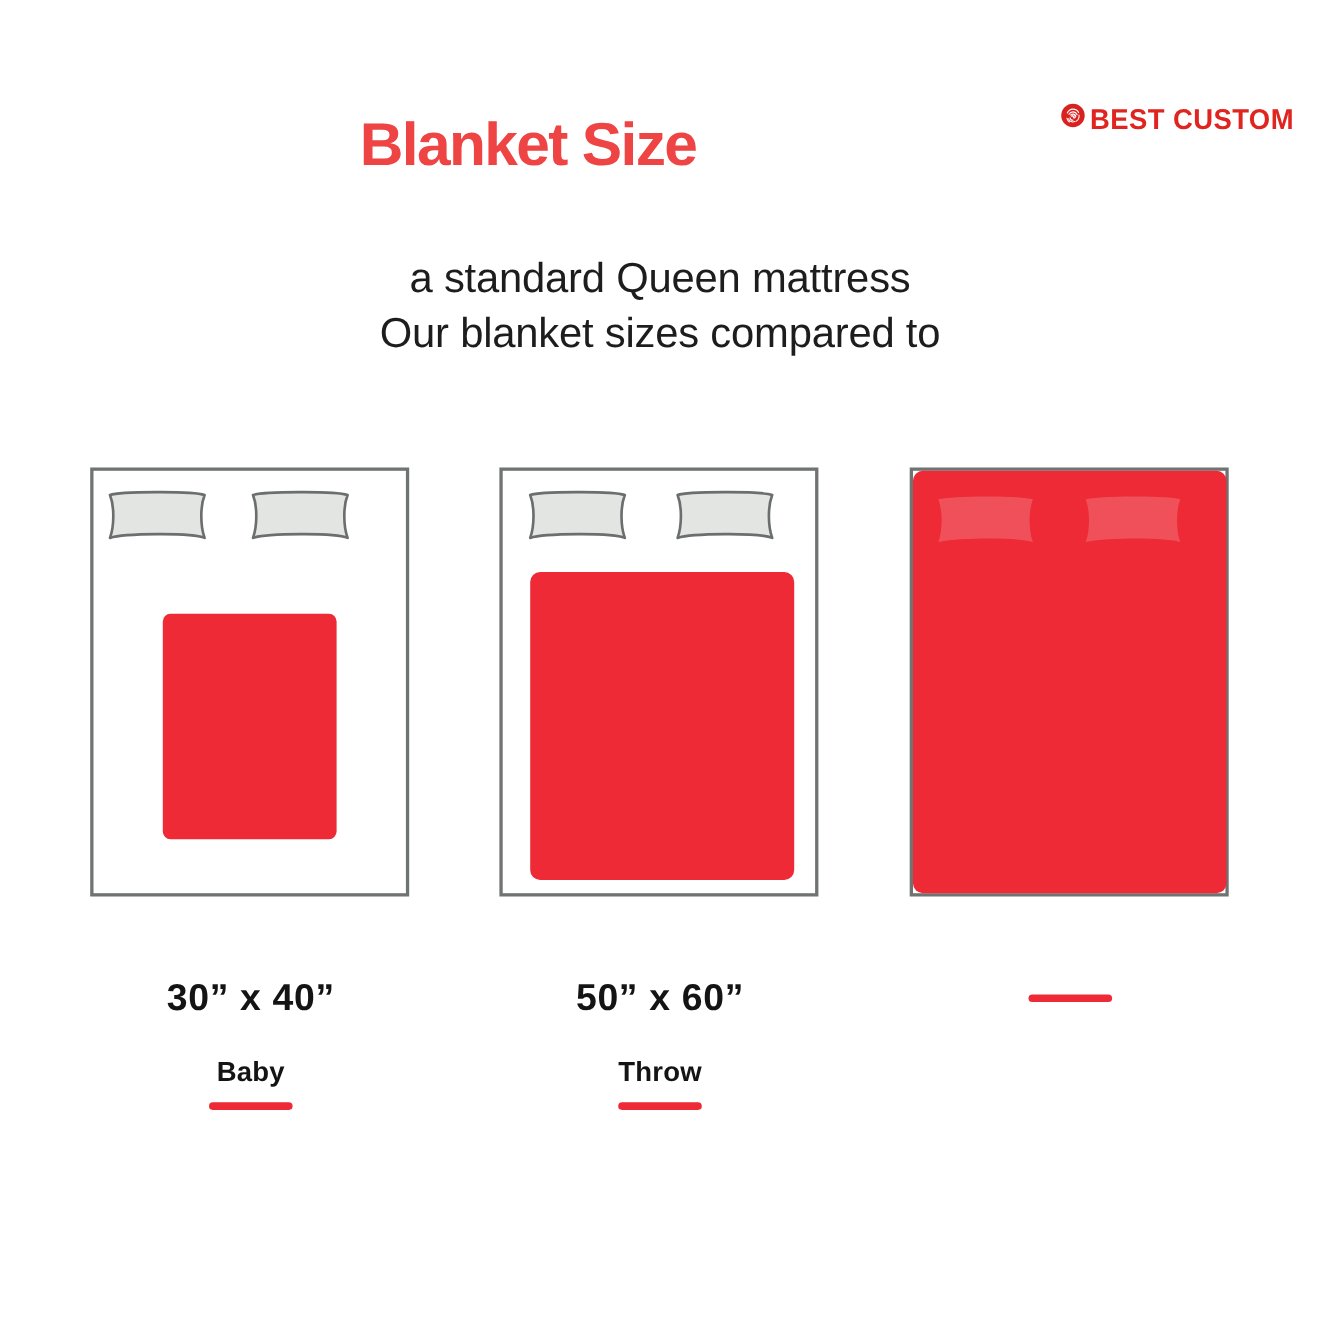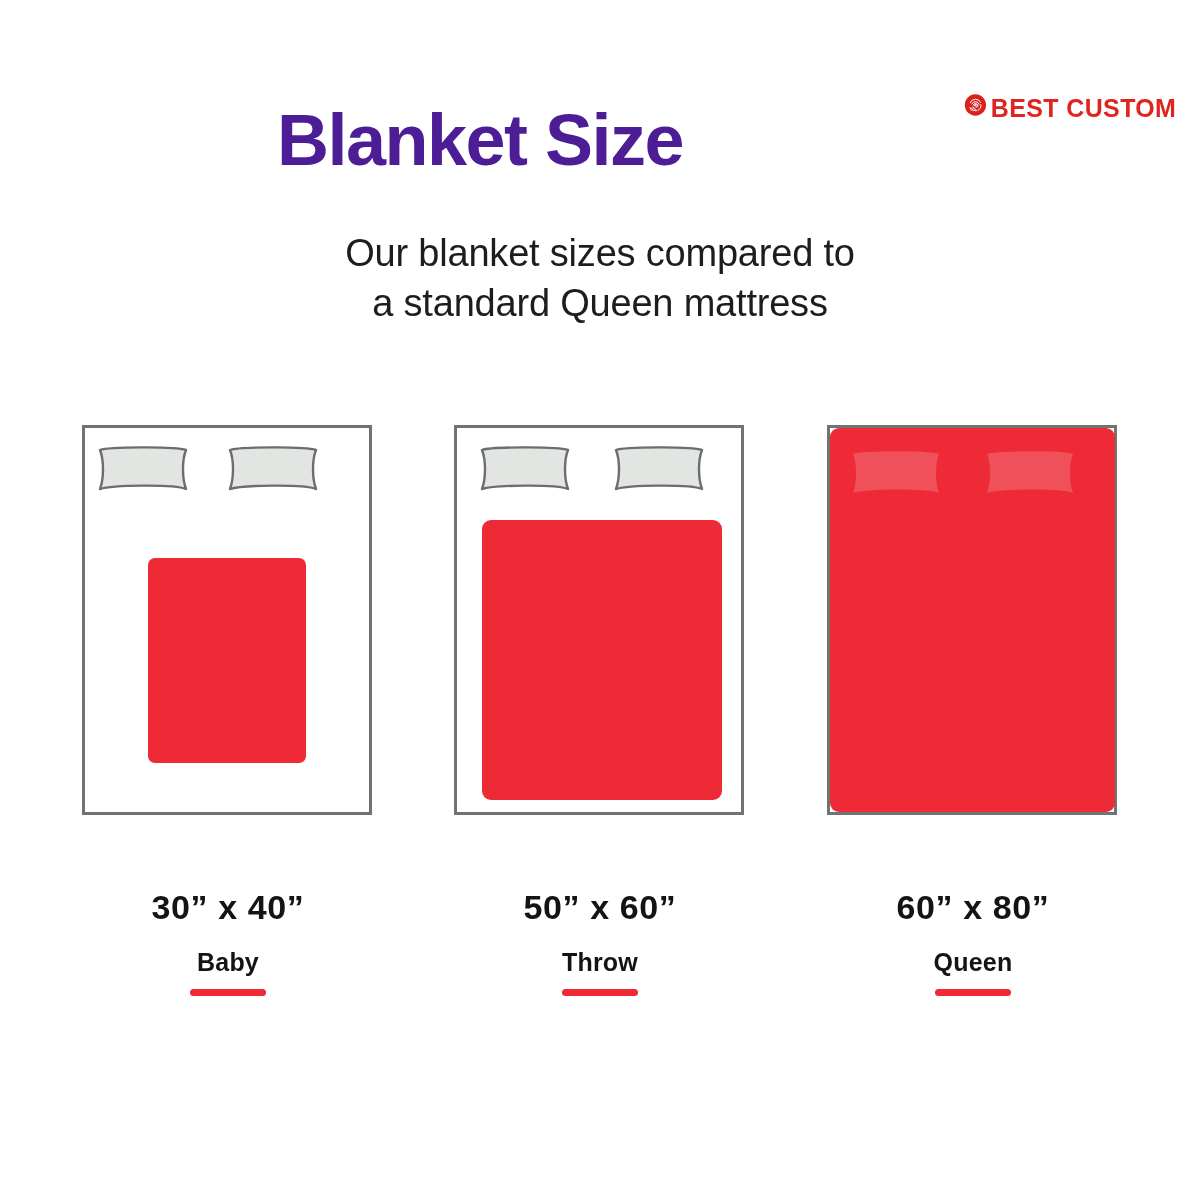--- a/index.html
+++ b/index.html
@@ -51,24 +51,24 @@
   }
 
   
   .title {
     position: absolute;
     left: 0;
     top: 104px;
     width: 960px;
     text-align: center;
     font-family: "Liberation Sans", sans-serif;
-    font-size: 72px;
+    font-size: 55px;
     font-weight: bold;
     letter-spacing: -1.5px;
-    color: #4c1d95;
+    color: #ef4444;
     line-height: 1;
   }
   .subtitle {
     position: absolute;
     left: 0;
     top: 228px;
     width: 1200px;
     text-align: center;
     font-family: "Liberation Sans", sans-serif;
     font-size: 38px;
@@ -137,21 +137,21 @@
 
   .cap-dims {
     font-family: "Liberation Sans", sans-serif;
     font-size: 34px;
     font-weight: bold;
     color: #141414;
     letter-spacing: 0.6px;
     line-height: 1;
   }
   .cap-name {
-    margin-top: 26px;
+    margin-top: 39px;
     font-family: "Liberation Sans", sans-serif;
     font-size: 25px;
     font-weight: bold;
     color: #141414;
     letter-spacing: 0.2px;
     line-height: 1;
   }
   .cap-rule {
     margin: 14px auto 0 auto;
     width: 76px;
@@ -178,22 +178,22 @@
         <path d="M46 71 A14.5 15 0 0 0 60 83"></path>
         <path d="M68 72 A8.5 9 0 1 0 54 66 A5 5 0 1 1 62 71"></path>
       </g>
     </svg>
     <div class="brand-name">BEST CUSTOM</div>
   </div>
 
   <div class="title">Blanket Size</div>
 
   <div class="subtitle">
+    <span class="line">a standard Queen mattress</span>
     <span class="line">Our blanket sizes compared to</span>
-    <span class="line">a standard Queen mattress</span>
   </div>
 
   <div class="beds">
 
     <div class="bed-col c1">
       <div class="bed-frame"></div>
       <svg class="bed-svg" viewBox="0 0 300 420">
 
         <g stroke="#6B6E6E" stroke-width="2.4" fill="#E3E5E2" stroke-linejoin="round">
           <path d="M22 40 C30 37 96 36 108 40 C104 50 104 68 108 79
@@ -250,20 +250,18 @@
       <div class="cap-rule"></div>
     </div>
 
     <div class="cap-col c2">
       <div class="cap-dims">50” x 60”</div>
       <div class="cap-name">Throw</div>
       <div class="cap-rule"></div>
     </div>
 
     <div class="cap-col c3">
-      <div class="cap-dims">60” x 80”</div>
-      <div class="cap-name">Queen</div>
       <div class="cap-rule"></div>
     </div>
 
   </div>
 
 </div>
 
 </body></html>

